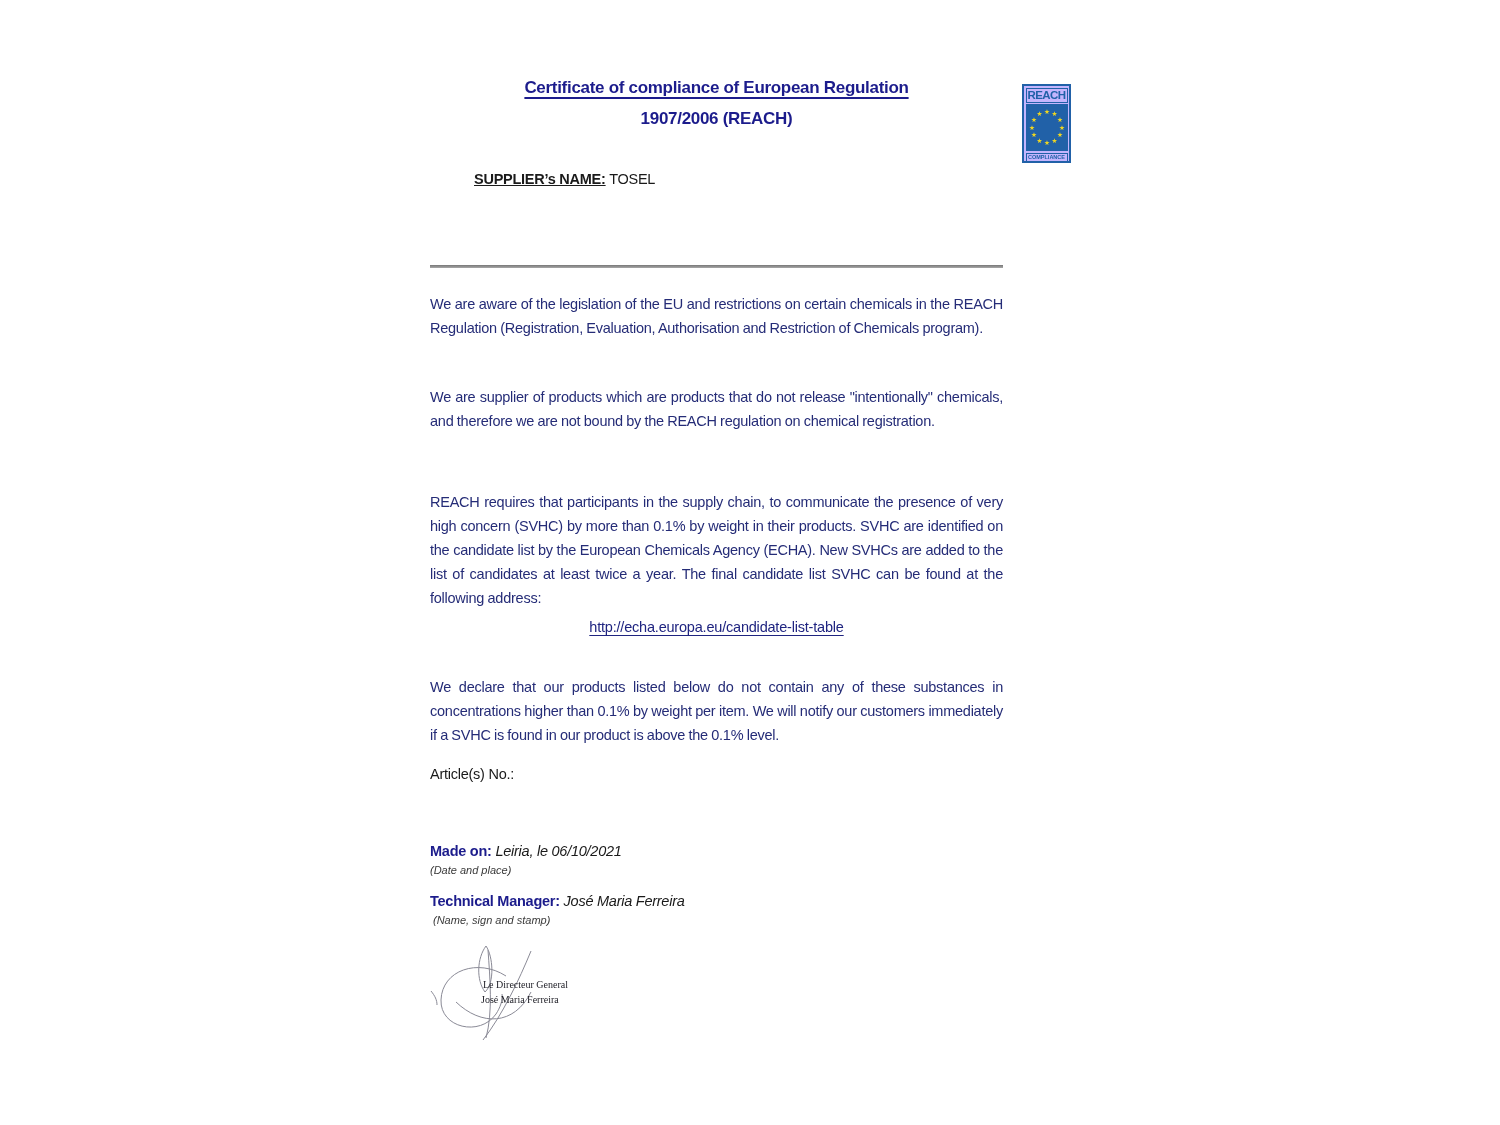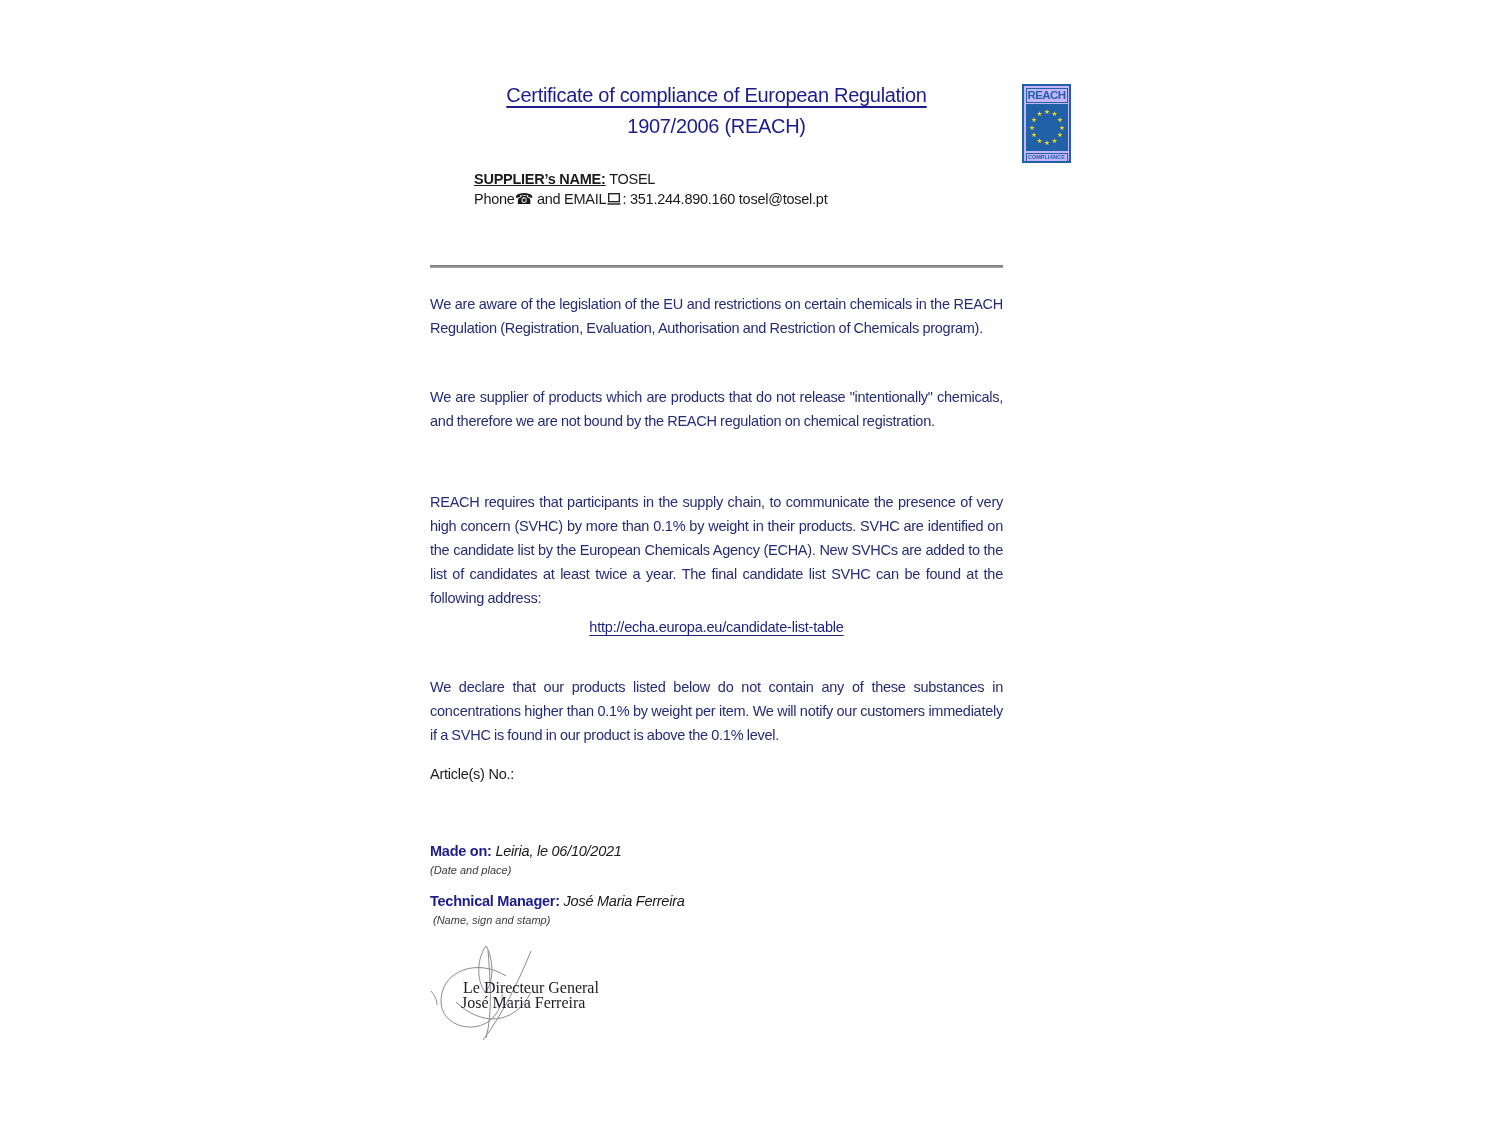--- a/index.html
+++ b/index.html
@@ -6,22 +6,22 @@
   body {
     width: 1500px; height: 1125px; position: relative; overflow: hidden;
     font-family: "Liberation Sans", sans-serif;
     -webkit-font-smoothing: antialiased;
   }
   .abs { position: absolute; }
   .col { left: 430px; width: 573px; }
 
   
   .title-block {
-    top: 80px; text-align: center; color: #1c1c8c;
-    font-weight: normal; font-size: 20px; line-height: 31px; letter-spacing: -0.3px;
+    top: 72px; text-align: center; color: #1c1c8c;
+    font-weight: bold; font-size: 17px; line-height: 31px; letter-spacing: -0.3px;
   }
   .title-underline {
     text-decoration: underline;
     text-decoration-thickness: 2px;
     text-underline-offset: 4px;
   }
 
   
   .reach-logo {
     left: 1022px; top: 84px; width: 49px; height: 79px;
@@ -76,21 +76,21 @@
   .ital-black { color: #1a1a1a; font-style: italic; }
   .note { font-size: 11px; font-style: italic; color: #3a3a3a; letter-spacing: 0; }
   .note1 { top: 864px; left: 430px; }
   .note2 { top: 914px; left: 433px; }
 
   
   .signature { left: 426px; top: 938px; width: 190px; height: 120px; }
   .signature svg { position: absolute; left: 0; top: 0; }
   .sig-text {
     position: absolute; font-family: "Liberation Serif", serif;
-    font-size: 16px; color: #1c1c24; white-space: nowrap;
+    font-size: 10px; color: #1c1c24; white-space: nowrap; margin-left: 20px;
   }
   .sig-t1 { left: 37px; top: 41px; }
   .sig-t2 { left: 35px; top: 56px; }
 </style>
 </head>
 <body>
 
 <div class="abs col title-block">
   <div><span class="title-underline">Certificate of compliance of European Regulation</span></div>
   <div>1907/2006 (REACH)</div>
@@ -115,26 +115,20 @@
         <text x="13.2" y="12.2">★</text>
       </g>
     </svg>
   </div>
   <div class="logo-compliance">COMPLIANCE</div>
 </div>
 
 <div class="abs col supplier">
   <div>
     <span class="lbl-underline">SUPPLIER’s NAME:</span><span> TOSEL</span>
-  </div>
-  <div>
-    <span>Phone</span><span class="phone-glyph">☎</span><span> and EMAIL</span><span class="inline-icon"><svg width="14" height="12" viewBox="0 0 14 12">
-          <rect x="1.7" y="0.7" width="10.6" height="8" fill="none" stroke="#1a1a1a" stroke-width="1.3"></rect>
-          <line x1="0.5" y1="11" x2="13.5" y2="11" stroke="#1a1a1a" stroke-width="1.4"></line>
-        </svg></span><span>: 351.244.890.160 tosel@tosel.pt</span>
   </div>
 </div>
 
 <div class="abs col rule"></div>
 
 <div class="abs col para p1">We are aware of the legislation of the EU and restrictions on certain chemicals in the REACH Regulation (Registration, Evaluation, Authorisation and Restriction of Chemicals program).</div>
 
 <div class="abs col para p2">We are supplier of products which are products that do not release "intentionally" chemicals, and therefore we are not bound by the REACH regulation on chemical registration.</div>
 
 <div class="abs col para p3">REACH requires that participants in the supply chain, to communicate the presence of very high concern (SVHC) by more than 0.1% by weight in their products. SVHC are identified on the candidate list by the European Chemicals Agency (ECHA). New SVHCs are added to the list of candidates at least twice a year. The final candidate list SVHC can be found at the following address:</div>

